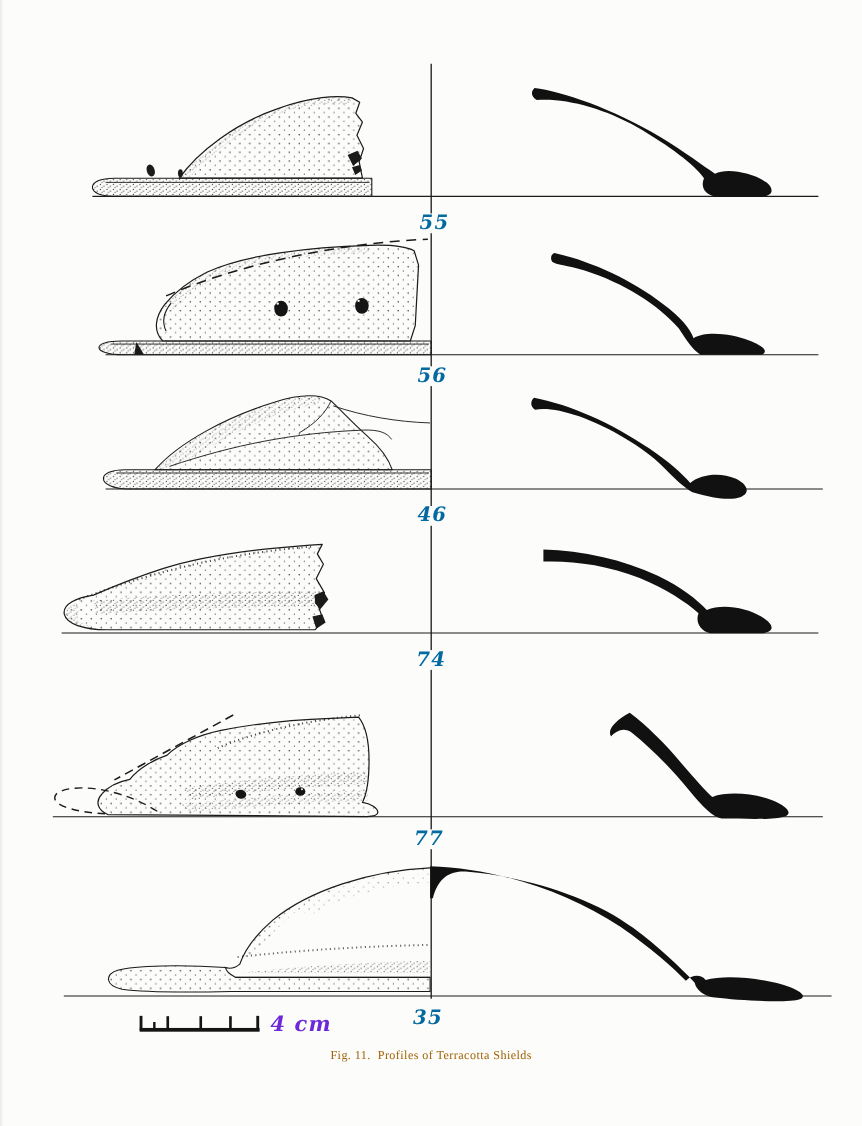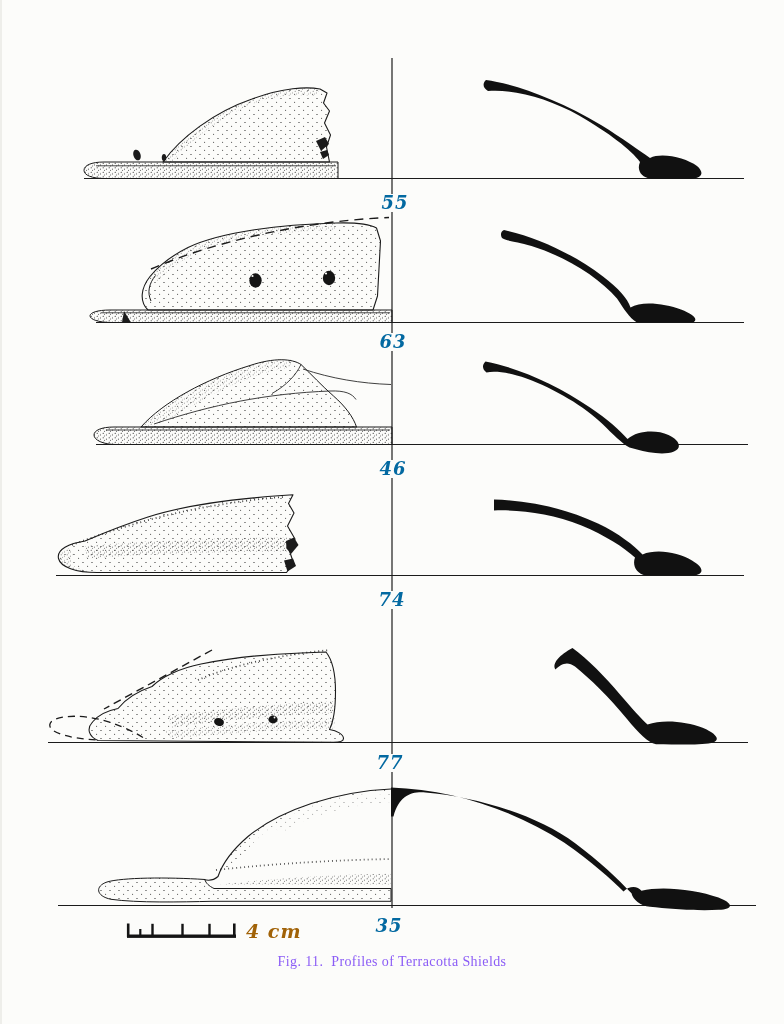--- a/index.html
+++ b/index.html
@@ -12,25 +12,25 @@
   .art{position:absolute;left:0;top:0;width:784px;height:1024px;}
   .num{
     position:absolute;transform:translate(-50%,-50%);
     font-family:"DejaVu Serif", serif;font-style:italic;font-weight:600;
     font-size:18px;letter-spacing:1px;color:#0369a1;
     background:#fcfcfa;padding:0 4px;line-height:1;
   }
   .scale-label{
     position:absolute;left:246px;top:920px;
     font-family:"DejaVu Serif", serif;font-style:italic;font-weight:600;
-    font-size:19px;color:#a16207;letter-spacing:1px;
+    font-size:19px;color:#6d28d9;letter-spacing:1px;
   }
   .caption{
     position:absolute;left:392px;top:954px;transform:translateX(-50%);
-    font-family:"Liberation Serif", serif;font-size:14px;color:#8b5cf6;
+    font-family:"Liberation Serif", serif;font-size:11px;color:#a16207;
     white-space:pre;letter-spacing:.4px;
   }
 </style>
 </head>
 <body>
 
 <div class="page">
 
   <svg class="art" viewBox="0 0 784 1024" aria-hidden="true">
     <defs>
@@ -134,21 +134,21 @@
       <path d="M128.2,937 V923.5" stroke-width="2.6" fill="none"></path>
       <path d="M140.3,937 V929" stroke-width="2.2" fill="none"></path>
       <path d="M152.5,937 V923.8" stroke-width="2.4" fill="none"></path>
       <path d="M182.5,937 V923.8" stroke-width="2.4" fill="none"></path>
       <path d="M209.5,937 V923.8" stroke-width="2.4" fill="none"></path>
       <path d="M234.3,937 V923.5" stroke-width="2.6" fill="none"></path>
     </g>
   </svg>
 
   <span class="num" style="left:395px;top:203px">55</span>
-  <span class="num" style="left:393px;top:342px">63</span>
+  <span class="num" style="left:393px;top:342px">56</span>
   <span class="num" style="left:393px;top:469px">46</span>
   <span class="num" style="left:392px;top:600px">74</span>
   <span class="num" style="left:390px;top:763px">77</span>
   <span class="num" style="left:389px;top:926px">35</span>
 
   <span class="scale-label">4 cm</span>
 
   <div class="caption">Fig. 11.  Profiles of Terracotta Shields</div>
 
 </div>

